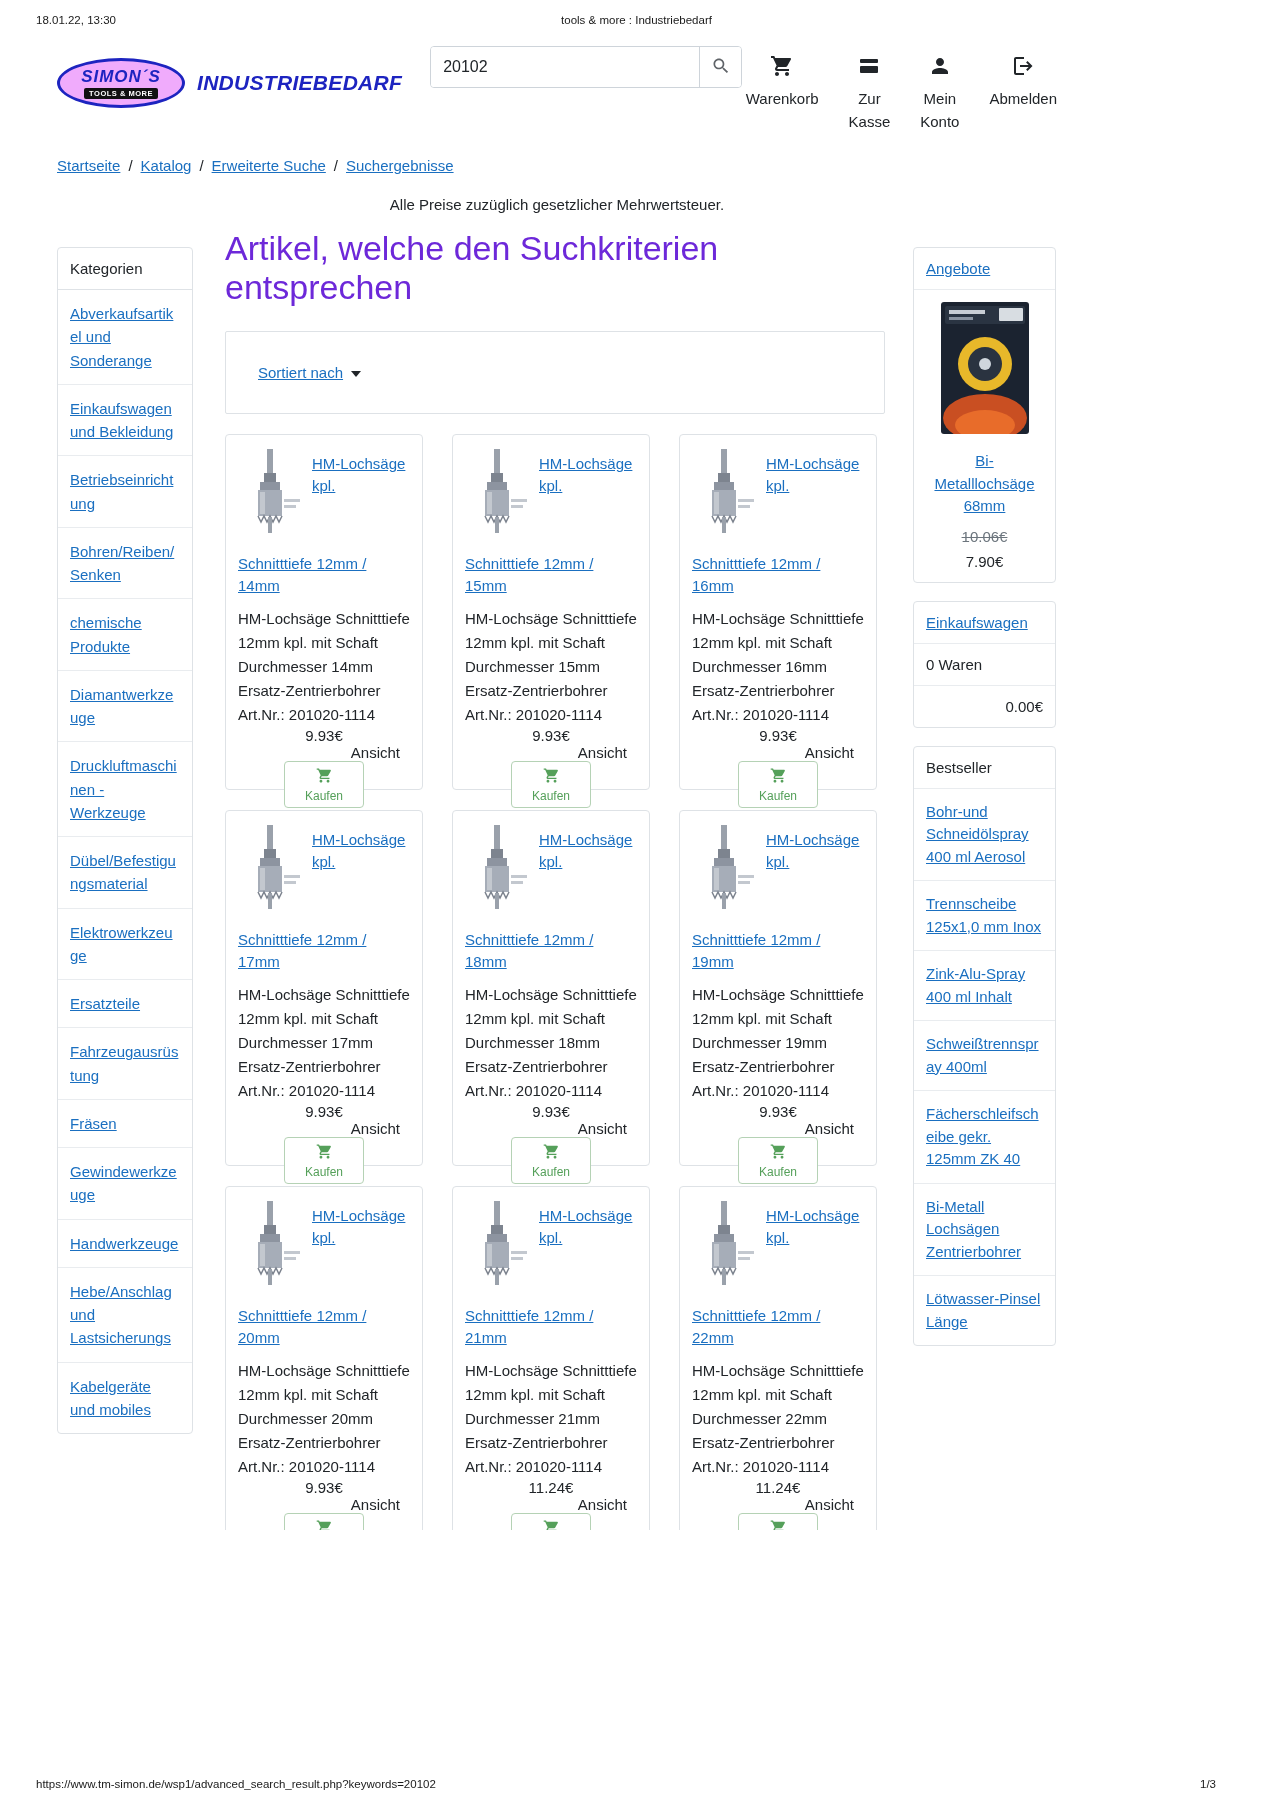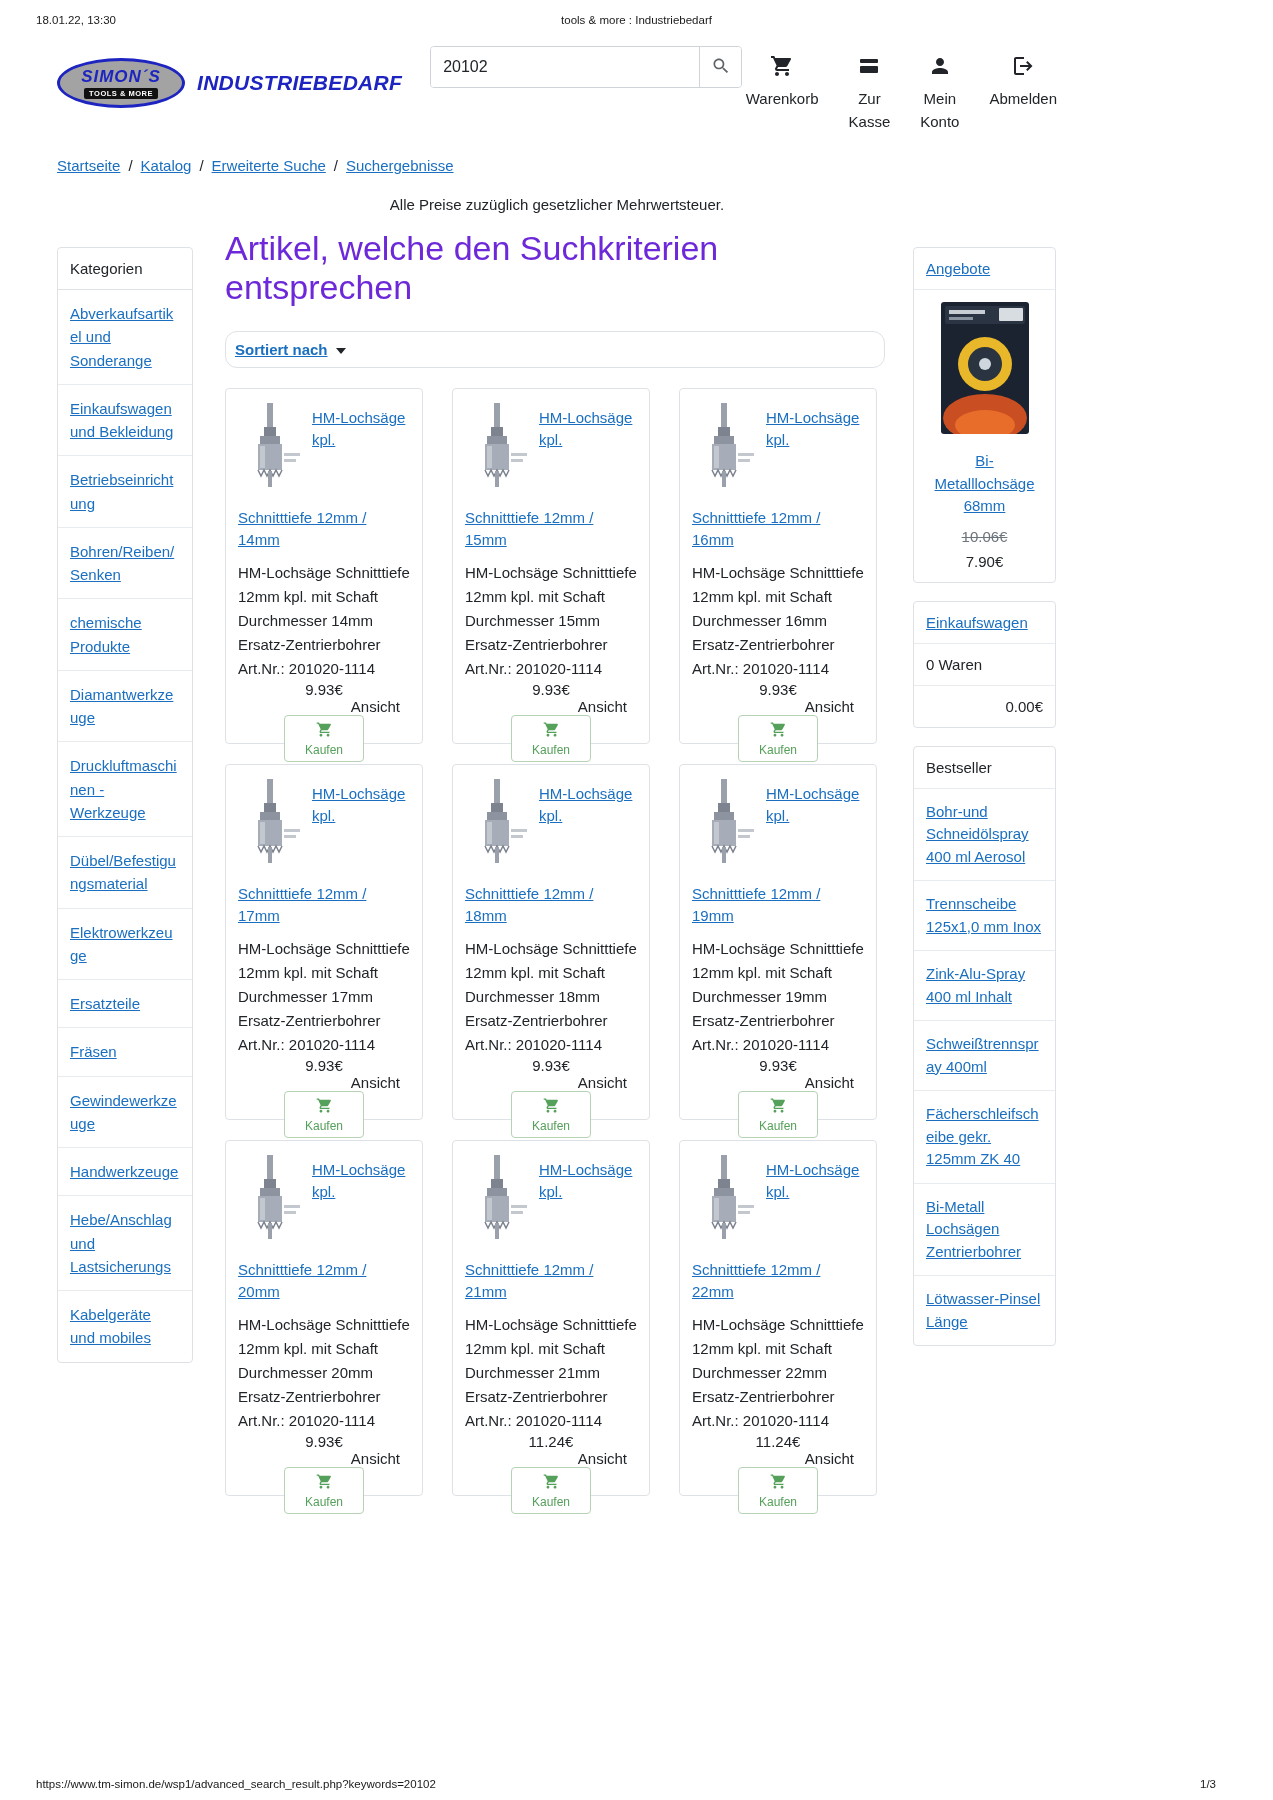--- a/index.html
+++ b/index.html
@@ -10,21 +10,21 @@
   
   .print-header { position:absolute; top:14px; left:36px; right:36px; font-size:11.5px; color:#1a1a1a; height:16px; }
   .print-header .pt { position:absolute; left:50%; transform:translateX(-50%); top:0; }
   .print-footer { position:absolute; left:36px; right:57px; bottom:10px; font-size:11.5px; display:flex; justify-content:space-between; color:#1a1a1a; background:#fff; }
 
   .page { position:absolute; top:46px; left:57px; width:1000px; height:1484px; overflow:hidden; }
 
   
   .site-header { display:flex; align-items:flex-start; }
   .logo { display:flex; align-items:center; gap:12px; margin-top:12px; }
-  .logo-oval { width:128px; height:50px; border:3px solid #1d24c0; border-radius:50%; display:flex; flex-direction:column; align-items:center; justify-content:center; background:#a3a3a3; flex:none; }
+  .logo-oval { width:128px; height:50px; border:3px solid #1d24c0; border-radius:50%; display:flex; flex-direction:column; align-items:center; justify-content:center; background:#f0abfc; flex:none; }
   .logo-name { font-size:17px; font-weight:bold; font-style:italic; color:#1d24c0; letter-spacing:1px; }
   .logo-tagline { font-size:7.5px; font-weight:bold; color:#fff; background:#111; padding:1px 5px; border-radius:2px; letter-spacing:0.5px; margin-top:1px; }
   .brand { font-size:21px; font-weight:bold; font-style:italic; color:#1d24c0; letter-spacing:0.3px; white-space:nowrap; }
   .searchbar { display:flex; margin-left:28px; width:312px; height:42px; border:1px solid #ced4da; border-radius:4px; overflow:hidden; flex:none; }
   .searchbar input { flex:1; border:none; outline:none; padding:0 12px; font-size:16px; font-family:Liberation Sans, sans-serif; color:#212529; min-width:0; }
   .search-btn { width:42px; background:#fff; border:none; border-left:1px solid #ced4da; display:flex; align-items:center; justify-content:center; cursor:pointer; }
   .header-nav { margin-left:auto; display:flex; gap:30px; margin-top:8px; }
   .nav-item { display:flex; flex-direction:column; align-items:center; gap:6px; cursor:pointer; }
   .nav-label { font-size:15px; width:min-content; text-align:center; line-height:1.5; }
 
@@ -39,21 +39,21 @@
   .content { display:flex; margin-top:16px; align-items:flex-start; }
   .sidebar { width:136px; border:1px solid #dee2e6; border-radius:4px; margin-top:18px; flex:none; }
   .side-head { padding:12px; font-size:15px; border-bottom:1px solid #dee2e6; }
   .side-item { display:block; padding:12px; font-size:15px; line-height:1.55; border-bottom:1px solid #e9ecef; overflow-wrap:break-word; }
   .side-item:last-child { border-bottom:none; }
   .main { width:660px; margin-left:32px; flex:none; }
   .rightbar { width:143px; margin-left:28px; margin-top:18px; flex:none; }
 
   
   .page-title { font-size:34px; font-weight:400; line-height:1.15; color:#6d28d9; }
-  .sort-box { margin-top:24px; border:1px solid #dee2e6; border-radius:12px; padding:9px; display:flex; align-items:center; gap:8px;font-weight:bold; }
+  .sort-box { margin-top:24px; border:1px solid #dee2e6; border-radius:2px; padding:32px; display:flex; align-items:center; gap:8px; }
   .sort-link { font-size:15px; }
   .caret { width:0; height:0; border-left:5px solid transparent; border-right:5px solid transparent; border-top:6px solid #212529; display:inline-block; margin-top:3px; }
   .grid { margin-top:20px; display:grid; grid-template-columns:repeat(3,198px); column-gap:29px; row-gap:20px; }
   .card { border:1px solid #dee2e6; border-radius:4px; padding:12px; height:356px; display:flex; flex-direction:column; }
   .card-top { display:flex; gap:8px; }
   .prod-img { flex:none; }
   .card-title { font-size:15px; line-height:1.45; margin-top:6px; }
   .card-sub { font-size:15px; line-height:1.45; margin-top:10px; display:inline-block; }
   .card-desc { font-size:15px; line-height:1.6; margin-top:10px; }
   .card-foot { margin-top:auto; display:flex; align-items:center;flex-direction:column; }
@@ -186,20 +186,21 @@
           <a class="side-item">Diamantwerkzeuge</a>
 
           <a class="side-item">Druckluftmaschinen - Werkzeuge</a>
 
           <a class="side-item">Dübel/Befestigungsmaterial</a>
 
           <a class="side-item">Elektrowerkzeuge</a>
 
           <a class="side-item">Ersatzteile</a>
 
+          <a class="side-item">Fahrzeugausrüstung</a>
 
           <a class="side-item">Fräsen</a>
 
           <a class="side-item">Gewindewerkzeuge</a>
 
           <a class="side-item">Handwerkzeuge</a>
 
           <a class="side-item">Hebe/Anschlag und Lastsicherungs</a>
 
           <a class="side-item">Kabelgeräte und mobiles</a>

